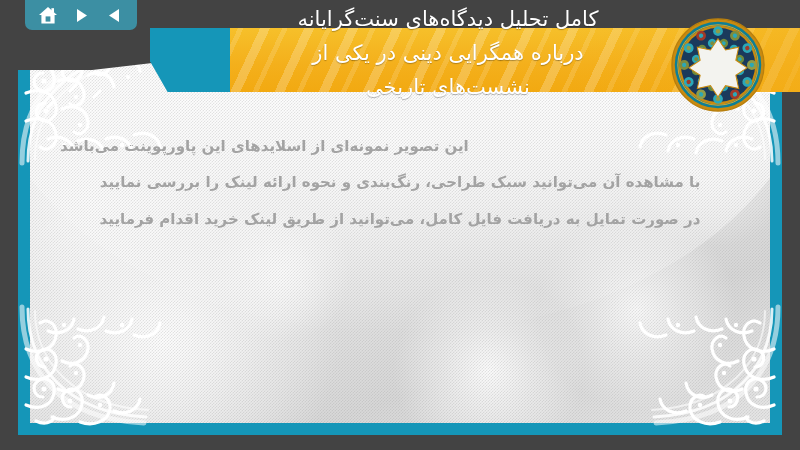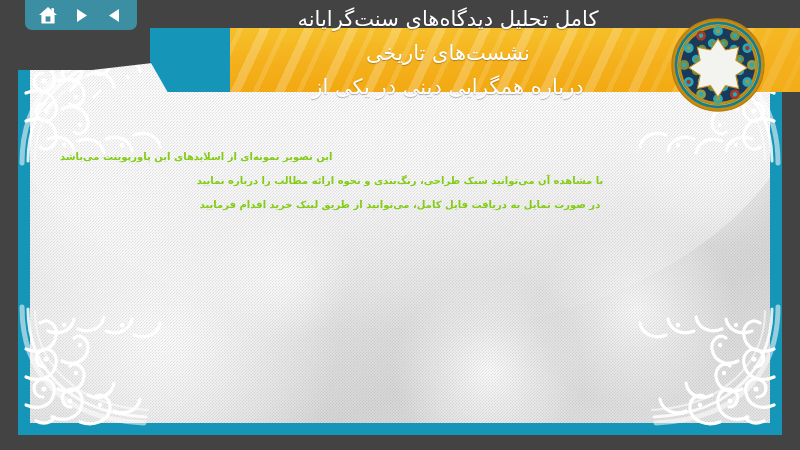--- a/index.html
+++ b/index.html
@@ -147,25 +147,25 @@
   .orn { position: absolute; width: 150px; height: 132px; z-index: 14; }
   .orn.tl { left: 18px;  top: 35px; }
   .orn.tr { right: 18px; top: 35px;    transform: scaleX(-1); }
   .orn.bl { left: 18px;  bottom: 15px; transform: scaleY(-1); }
   .orn.br { right: 18px; bottom: 15px; transform: scale(-1,-1); }
 
   
   .body-text {
     position: absolute;
     left: 40px; right: 40px;
-    top: 145px;
+    top: 128px;
     z-index: 30;
     direction: rtl;
-    color: #84cc16;
-    font-size: 10px;
+    color: #a3a3a3;
+    font-size: 15px;
     line-height: 2.42;
     font-weight: 700;
     text-align: center;
   }
   .body-line { display: block; white-space: nowrap; }
   .body-line.l1 { text-align: left; padding-left: 20px; }
   .body-line.l2 { text-align: center; }
   .body-line.l3 { }
 </style>
 </head>
@@ -303,34 +303,34 @@
         <circle cx="58" cy="62" r="2.2"></circle>
       <circle cx="82" cy="30" r="2.2"></circle>
         <circle cx="62" cy="90" r="2.2"></circle>
       <circle cx="46" cy="110" r="2.2"></circle>
         <circle cx="104" cy="110" r="2.2"></circle>
     </g>
   </svg>
 
   <div class="body-text">
     <span class="body-line l1">این تصویر نمونه‌ای از اسلایدهای این پاورپوینت می‌باشد</span>
-    <span class="body-line l2">با مشاهده آن می‌توانید سبک طراحی، رنگ‌بندی و نحوه ارائه مطالب را درباره نمایید</span>
+    <span class="body-line l2">با مشاهده آن می‌توانید سبک طراحی، رنگ‌بندی و نحوه ارائه لینک را بررسی نمایید</span>
     <span class="body-line l3">در صورت تمایل به دریافت فایل کامل، می‌توانید از طریق لینک خرید اقدام فرمایید</span>
   </div>
 
   <div class="gray-wedge"></div>
   <div class="teal-tab"></div>
   <div class="banner">
     <div class="banner-fade"></div>
   </div>
 
   <div class="title">
     <span class="title-line">کامل تحلیل دیدگاه‌های سنت‌گرایانه</span>
+    <span class="title-line">درباره همگرایی دینی در یکی از</span>
     <span class="title-line">نشست‌های تاریخی</span>
-    <span class="title-line">درباره همگرایی دینی در یکی از</span>
   </div>
 
   <svg class="medallion" viewBox="0 0 100 100">
     <circle cx="50" cy="50" r="49" fill="#c98a10"></circle>
     <circle cx="50" cy="50" r="46" fill="#0d7f96"></circle>
     <circle cx="50" cy="50" r="42" fill="#c98a10"></circle>
     <circle cx="50" cy="50" r="39.5" fill="#1a3a5c"></circle>
     <g>
       <g id="med-ring">
         <circle cx="50" cy="14" r="5.2" fill="#2aa8b8"></circle>

